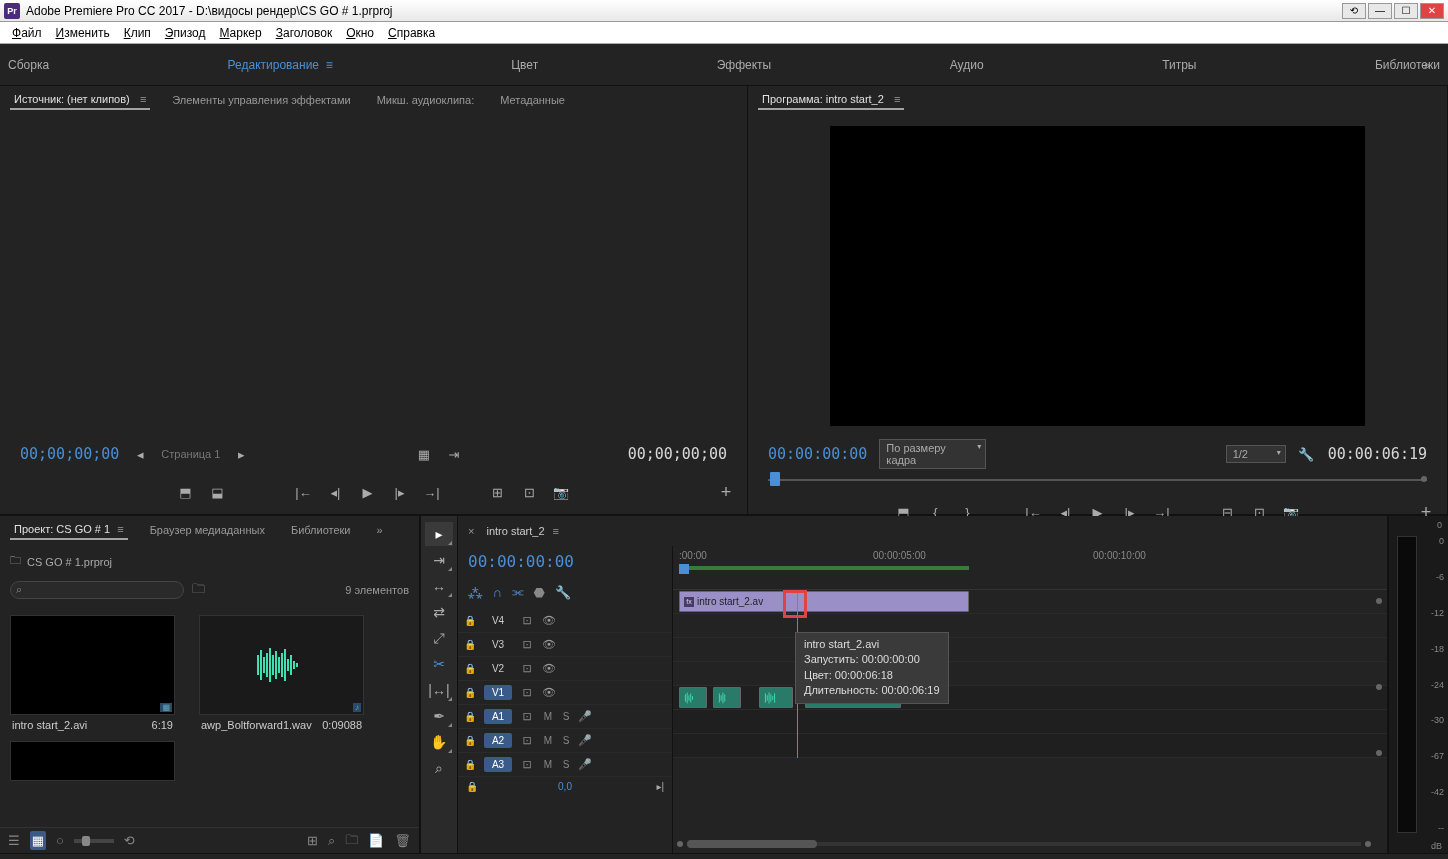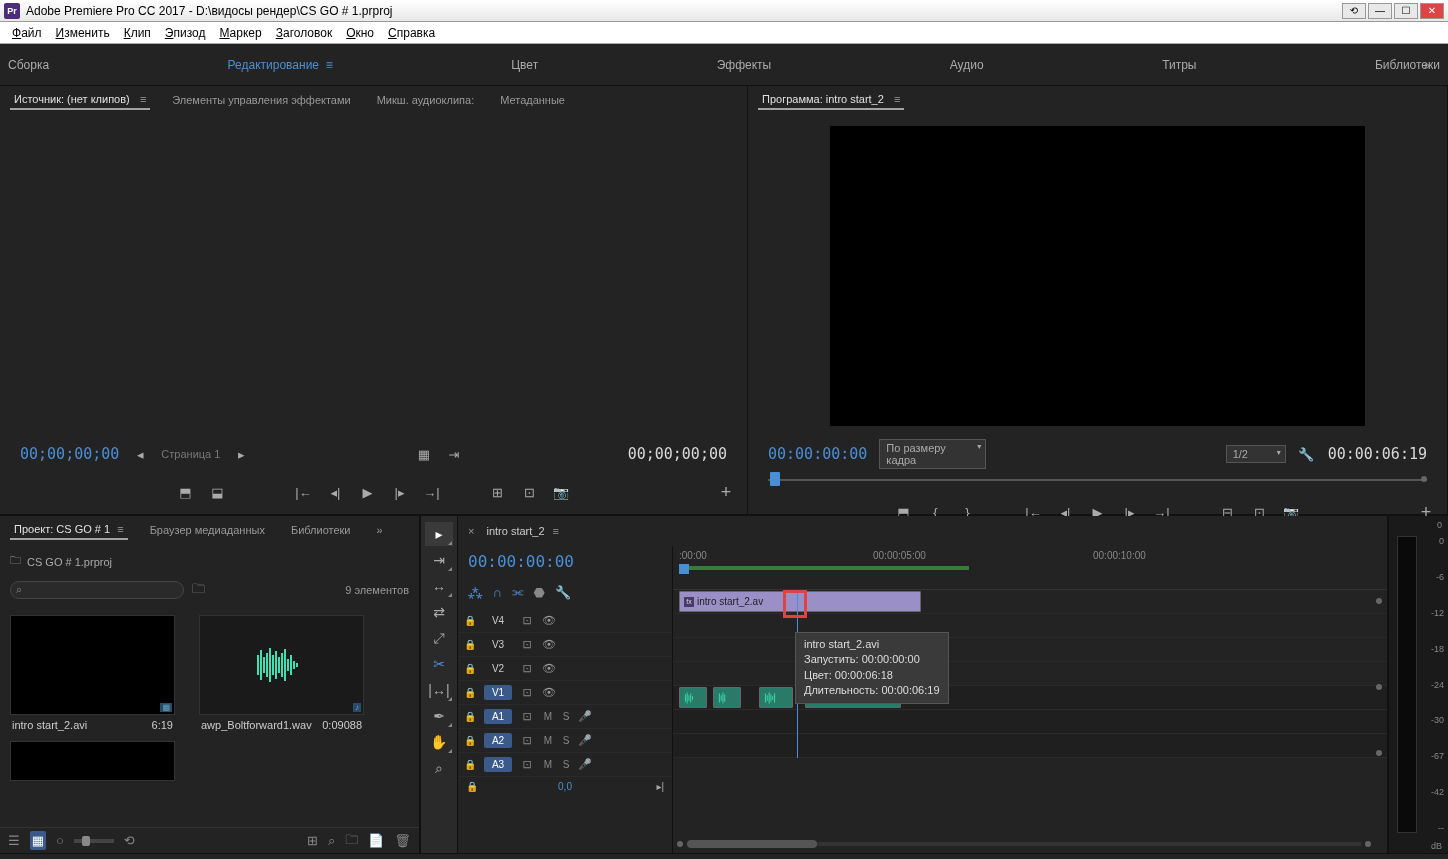--- a/index.html
+++ b/index.html
@@ -398,21 +398,21 @@
         <div class="tl-ruler">
           <span class="tick" style="left:6px">:00:00</span>
           <span class="tick" style="left:200px">00:00:05:00</span>
           <span class="tick" style="left:420px">00:00:10:00</span>
           <div class="workarea"></div>
           <div class="playhead-top"></div>
         </div>
         <div class="tl-track-rows">
           <div class="playhead-line" style="left:124px"></div>
           <div class="tl-row">
-            <div class="clip video" style="left:6px;width:242px">
+            <div class="clip video" style="left:6px;width:290px">
                   <span class="fx">fx</span>
                   <span>intro start_2.av</span>
                 </div>
           </div>
           <div class="tl-row"></div>
           <div class="tl-row"></div>
           <div class="tl-row"></div>
           <div class="tl-row audio">
             <div class="clip audio" style="left:6px;width:28px">
                   <svg width="20" height="14" viewBox="0 0 20 14">

